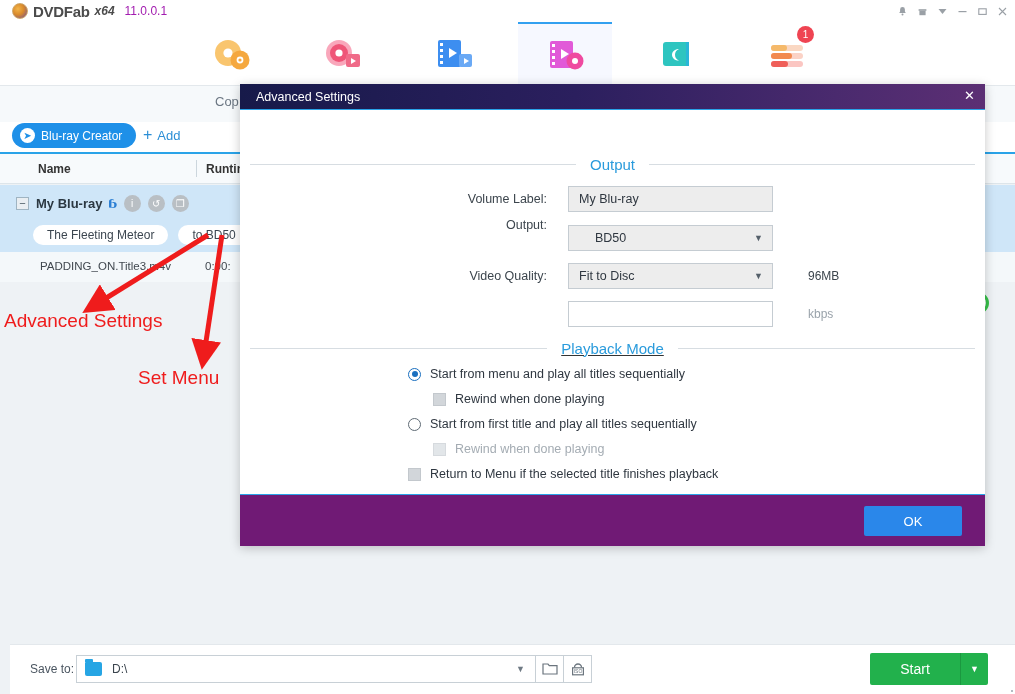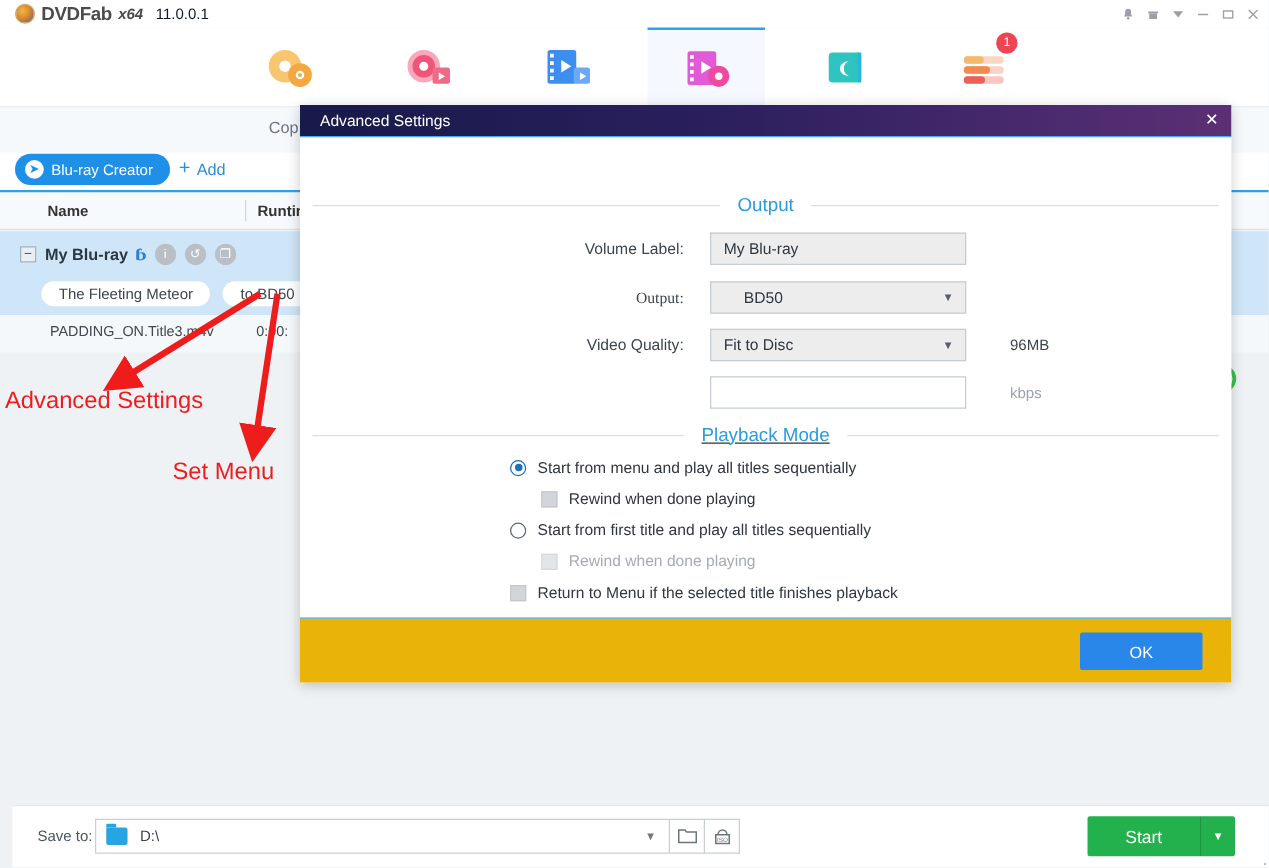--- a/index.html
+++ b/index.html
@@ -46,21 +46,21 @@
     letter-spacing: -0.3px;
   }
   .brand-x64 {
     font-weight: bold;
     font-style: italic;
     font-size: 12px;
     color: #4b4b4b;
   }
   .brand-version {
     font-size: 12px;
-    color: #0f172a;
+    color: #a21caf;
     margin-left: 5px;
   }
   #win-controls {
     position: absolute;
     right: 4px; top: 0;
     height: 22px;
     display: flex;
     align-items: center;
     gap: 2px;
   }
@@ -525,21 +525,21 @@
   #dlg-footer-line {
     position: absolute;
     left: 0; top: 410px;
     width: 745px; height: 1px;
     background: #2aa3e8;
   }
   #dlg-footer {
     position: absolute;
     left: 0; top: 411px;
     width: 745px; height: 51px;
-    background: #eab308;
+    background: #701a75;
   }
   #ok-btn {
     position: absolute;
     left: 624px; top: 11px;
     width: 98px; height: 30px;
     background: #2a87ea;
     color: #ffffff;
     font-size: 13px;
     display: flex;
     align-items: center;
@@ -761,21 +761,21 @@
       <span class="sec-line"></span>
       <span class="sec-label">Output</span>
       <span class="sec-line"></span>
     </div>
 
     <div class="form-label" style="left:187px; top:82px;">Volume Label:</div>
     <div class="field" style="top:76px;">
       <span class="fv">My Blu-ray</span>
     </div>
 
-    <div class="form-label" style="left:187px; top:121px;font-family:Liberation Serif, serif;">Output:</div>
+    <div class="form-label" style="left:187px; top:108px;">Output:</div>
     <div class="field" style="top:115px;padding-left:16px;">
       <span class="fv">BD50</span>
       <span class="dd-caret">▼</span>
     </div>
 
     <div class="form-label" style="left:187px; top:159px;">Video Quality:</div>
     <div class="field" style="top:153px;">
       <span class="fv">Fit to Disc</span>
       <span class="dd-caret">▼</span>
     </div>

